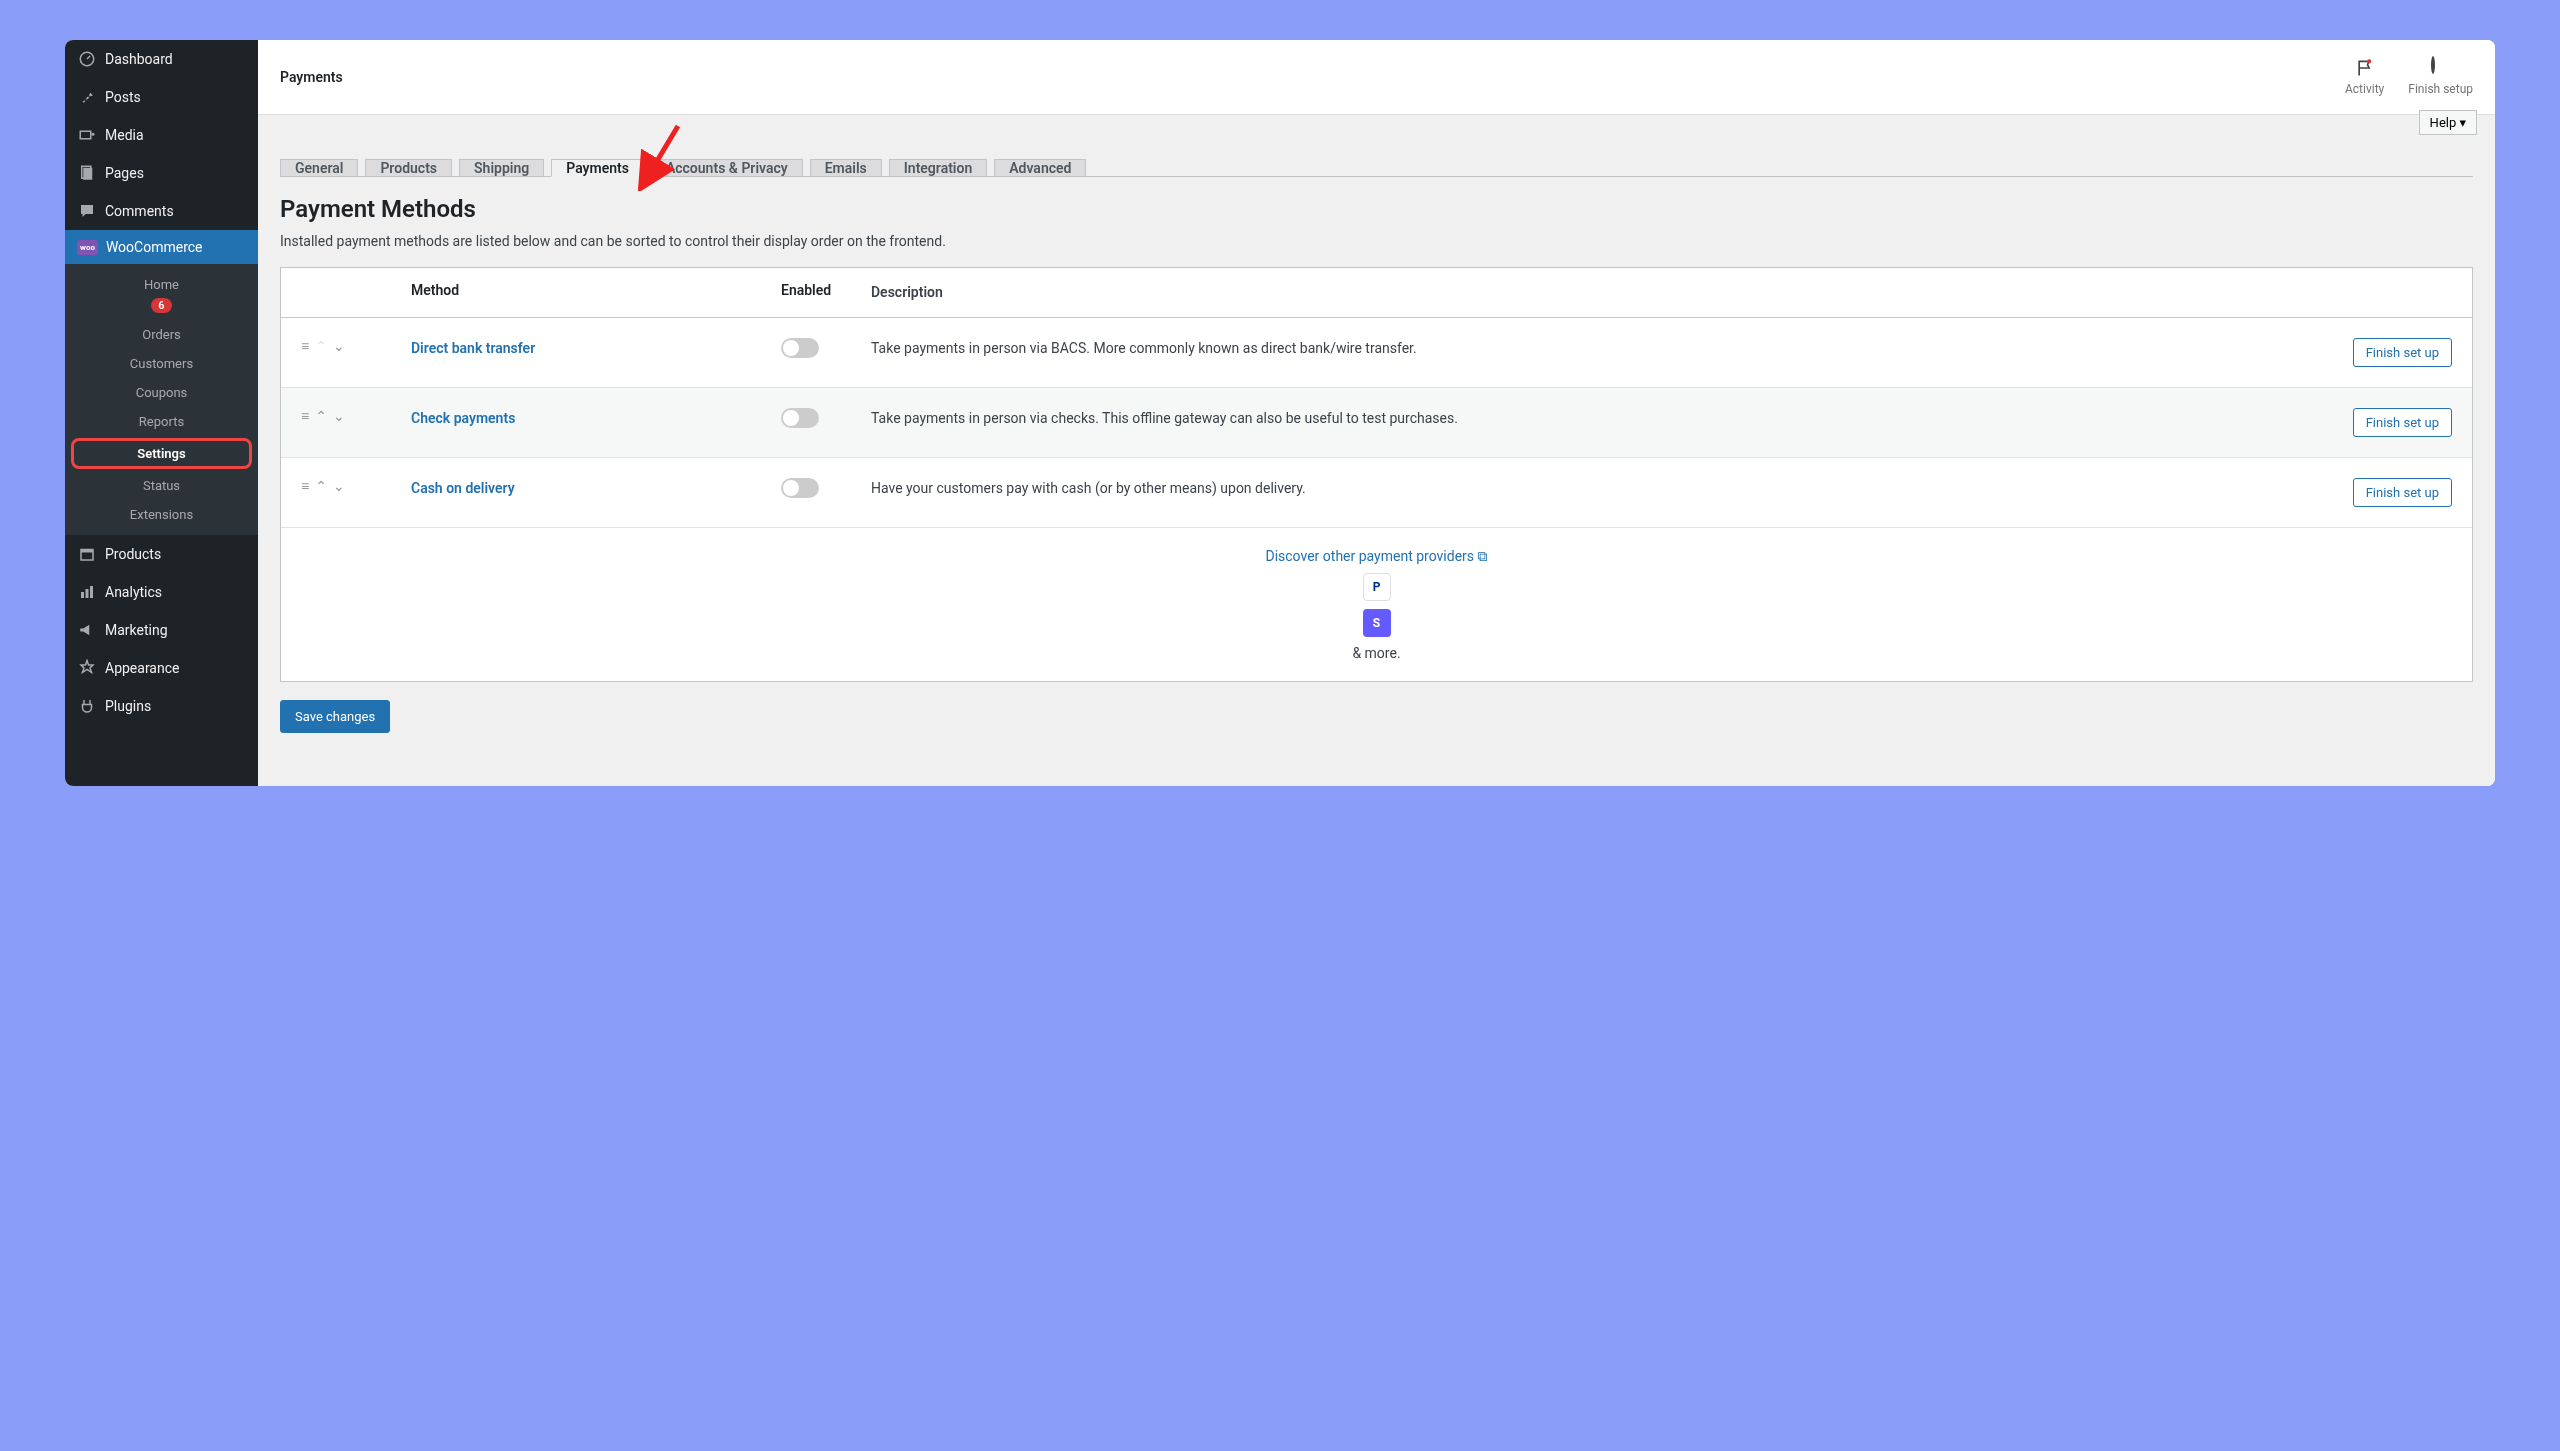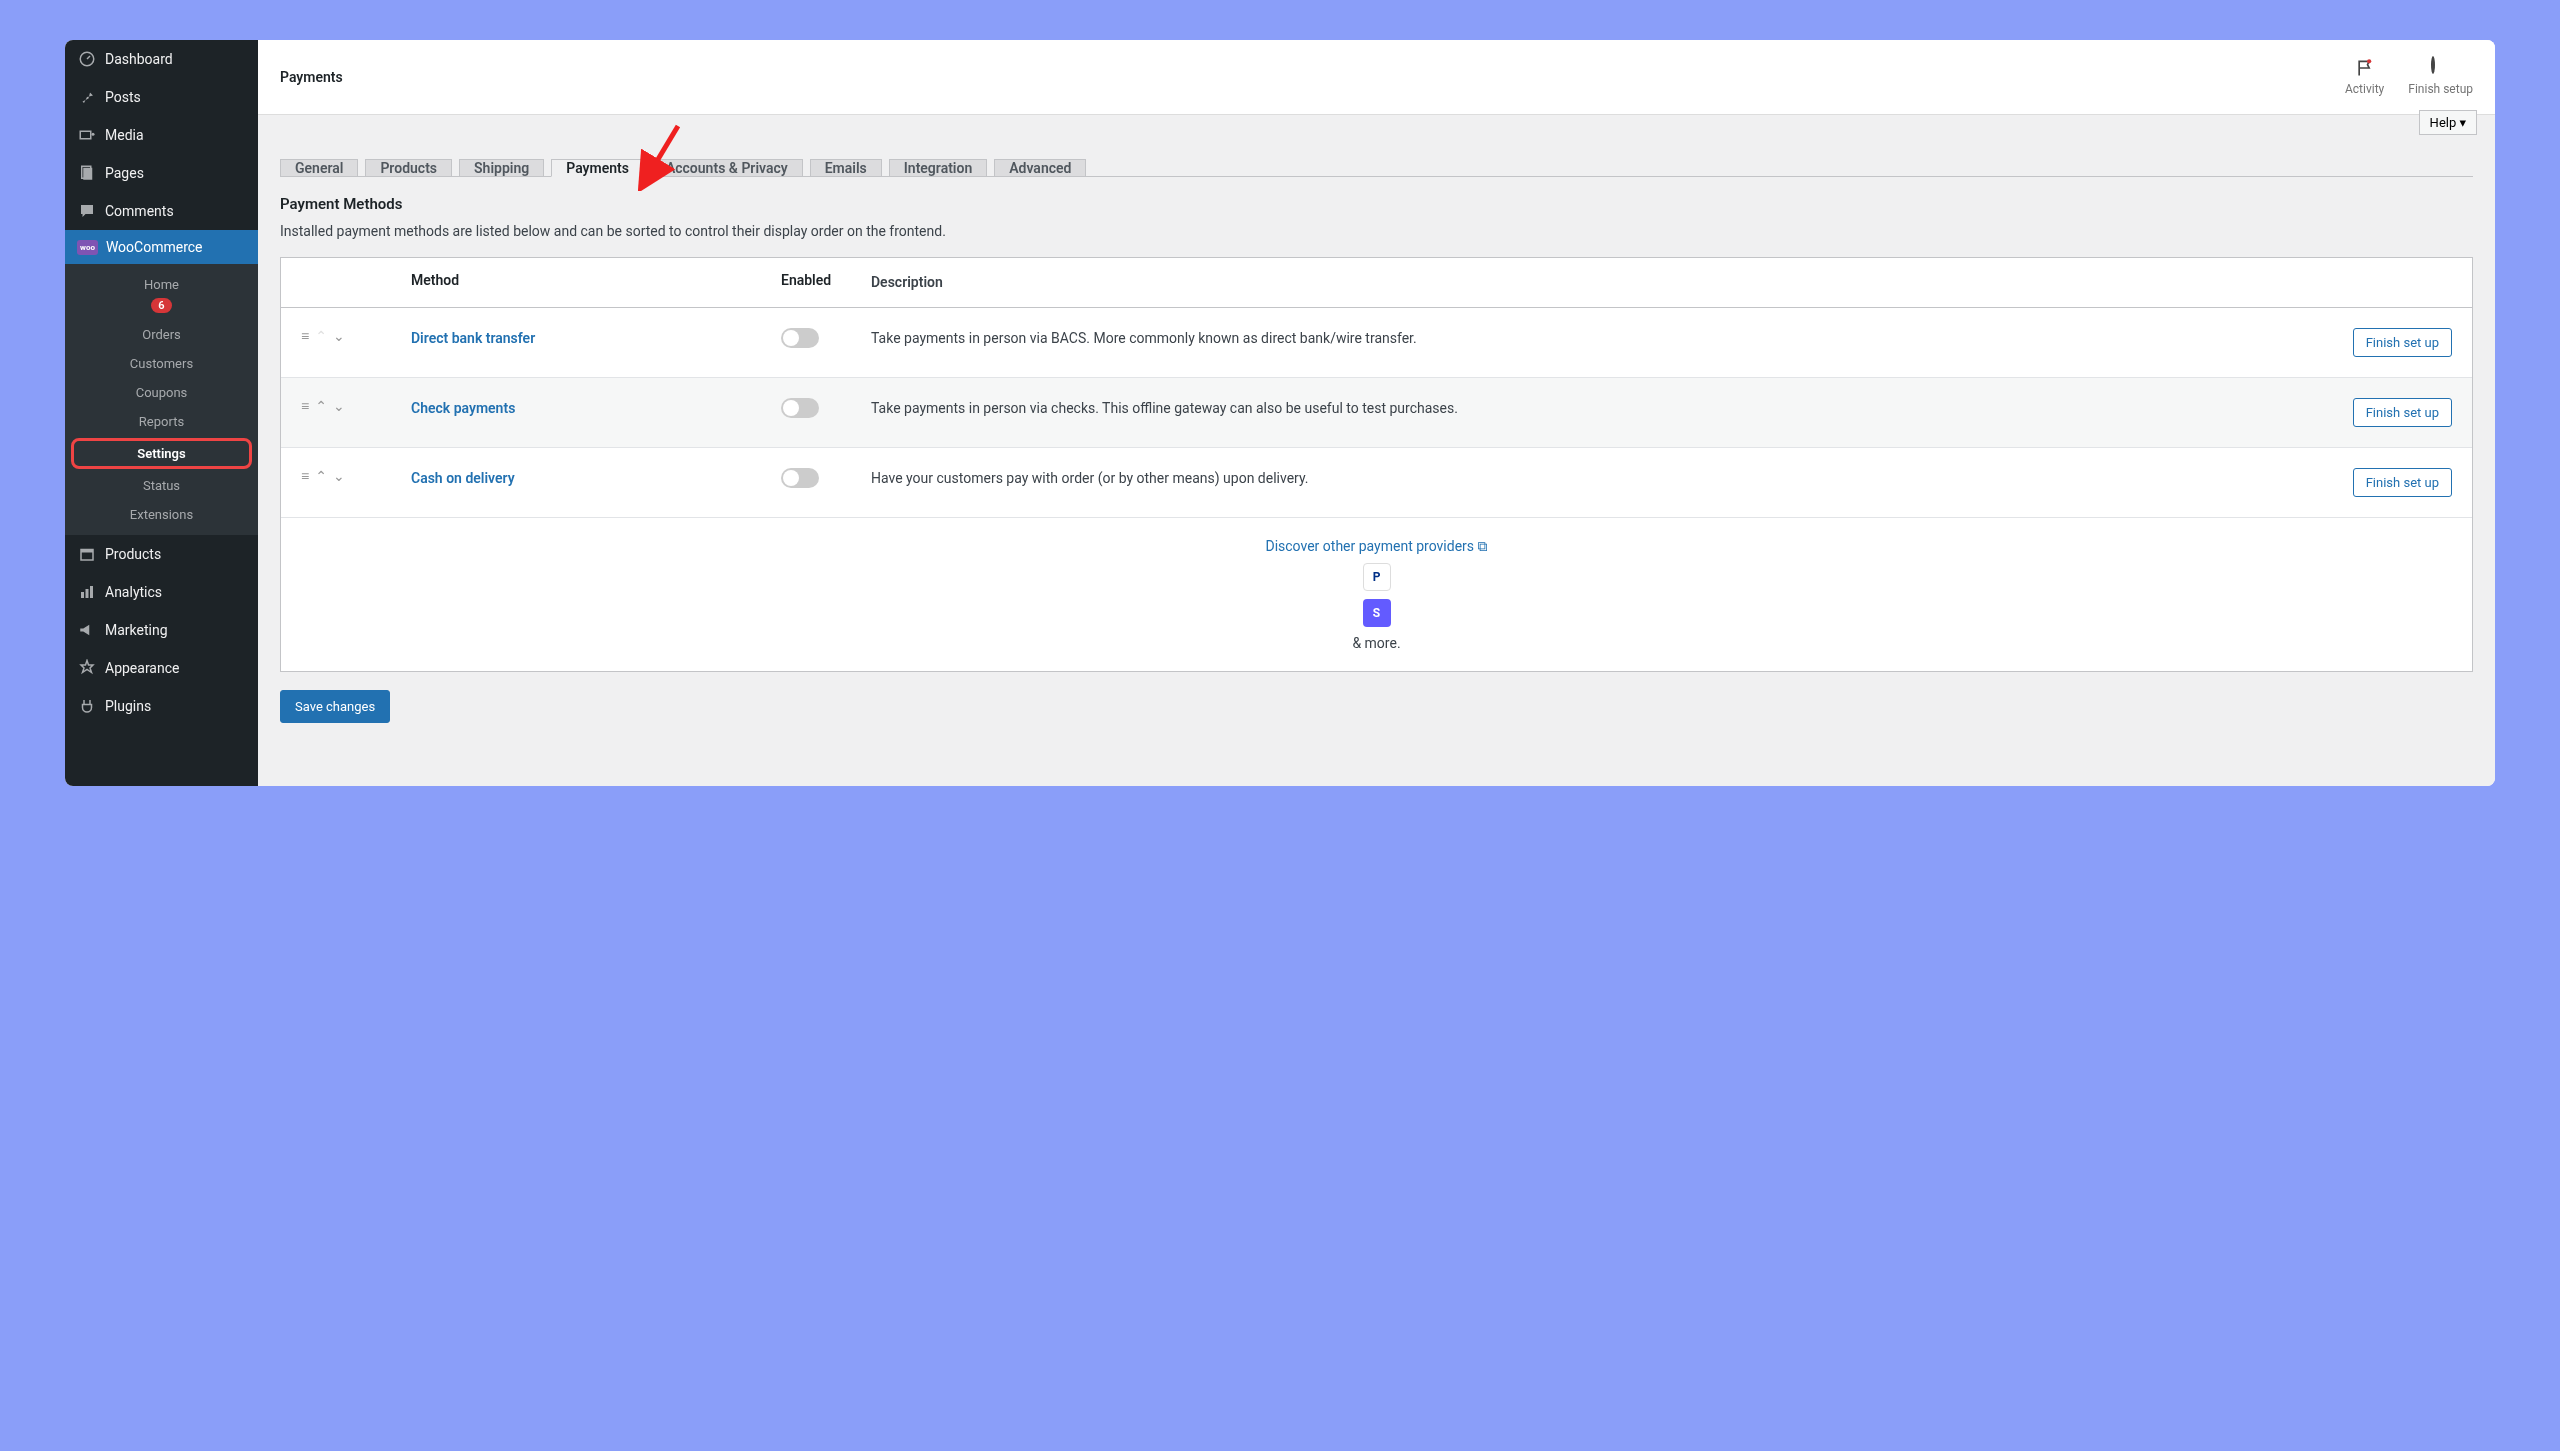--- a/index.html
+++ b/index.html
@@ -22,21 +22,21 @@
 .topbar-actions { display: flex; gap: 24px; align-items: flex-end; }
 .topbar-action { display: flex; flex-direction: column; align-items: center; gap: 4px; font-size: 12px; color: #757575; cursor: pointer; }
 .topbar-action-icon { width: 20px; height: 20px; position: relative; }
 .circle-icon { width:18px; height:18px; border:2px solid #444; border-radius:50%; }
 .help-box { position: absolute; right: 18px; top: 70px; }
 .help-btn { padding: 4px 10px; background: #f6f7f7; border: 1px solid #c3c4c7; font-size: 13px; cursor: pointer; }
 .content { padding: 44px 22px 22px; position: relative; }
 .tabs { display: flex; border-bottom: 1px solid #c3c4c7; margin-bottom: 18px; }
 .tab { padding: 0 14px; background: #dcdcde; border: 1px solid #c3c4c7; margin-right: 7px; margin-bottom: -1px; font-size: 14px; color: #50575e; font-weight: 600; cursor: pointer; }
 .tab.active { background: #f0f0f1; border-bottom: 1px solid #f0f0f1; color: #1d2327; }
-.section-title { font-size: 15px; font-weight: 600; color: #1d2327; margin-bottom: 10px; }
+.section-title { font-size: 24px; font-weight: 600; color: #1d2327; margin-bottom: 10px; }
 .section-desc { font-size: 14px; color: #3c434a; margin-bottom: 18px; }
 .table-wrap { background: #fff; border: 1px solid #c3c4c7; }
 .table-head { display: flex; padding: 14px 20px; font-size: 14px; font-weight: 600; color: #1d2327; border-bottom: 1px solid #c3c4c7; }
 .table-row { display: flex; padding: 20px; border-bottom: 1px solid #e2e4e7; align-items: flex-start; }
 .table-row:nth-child(odd) { background: #f6f7f7; }
 .col-sort { width: 110px; display: flex; gap: 6px; align-items: center; color: #999; flex-shrink: 0; }
 .col-method { width: 370px; flex-shrink: 0; }
 .col-enabled { width: 90px; flex-shrink: 0; }
 .col-desc { flex: 1; padding-right: 20px; font-size: 14px; color: #3c434a; line-height: 1.5; }
 .col-action { width: 130px; flex-shrink: 0; text-align: right; }
@@ -246,21 +246,21 @@
         <div class="table-row">
           <div class="col-sort">
             <span class="sort-icon">≡</span>
             <span class="sort-icon">⌃</span>
             <span class="sort-icon">⌄</span>
           </div>
           <div class="col-method"><a class="method-link">Cash on delivery</a></div>
           <div class="col-enabled">
               <div class="toggle"></div>
             </div>
-          <div class="col-desc">Have your customers pay with order (or by other means) upon delivery.</div>
+          <div class="col-desc">Have your customers pay with cash (or by other means) upon delivery.</div>
           <div class="col-action"><button class="btn-outline">Finish set up</button></div>
         </div>
 
         <div class="footer-row">
           <a class="link"><span>Discover other payment providers</span> <span>⧉</span></a>
           <span class="provider-icon" style="background:#fff;border:1px solid #ddd;color:#003087;">P</span>
           <span class="provider-icon" style="background:#635bff;color:#fff;">S</span>
           <span>&amp; more.</span>
         </div>
       </div>

